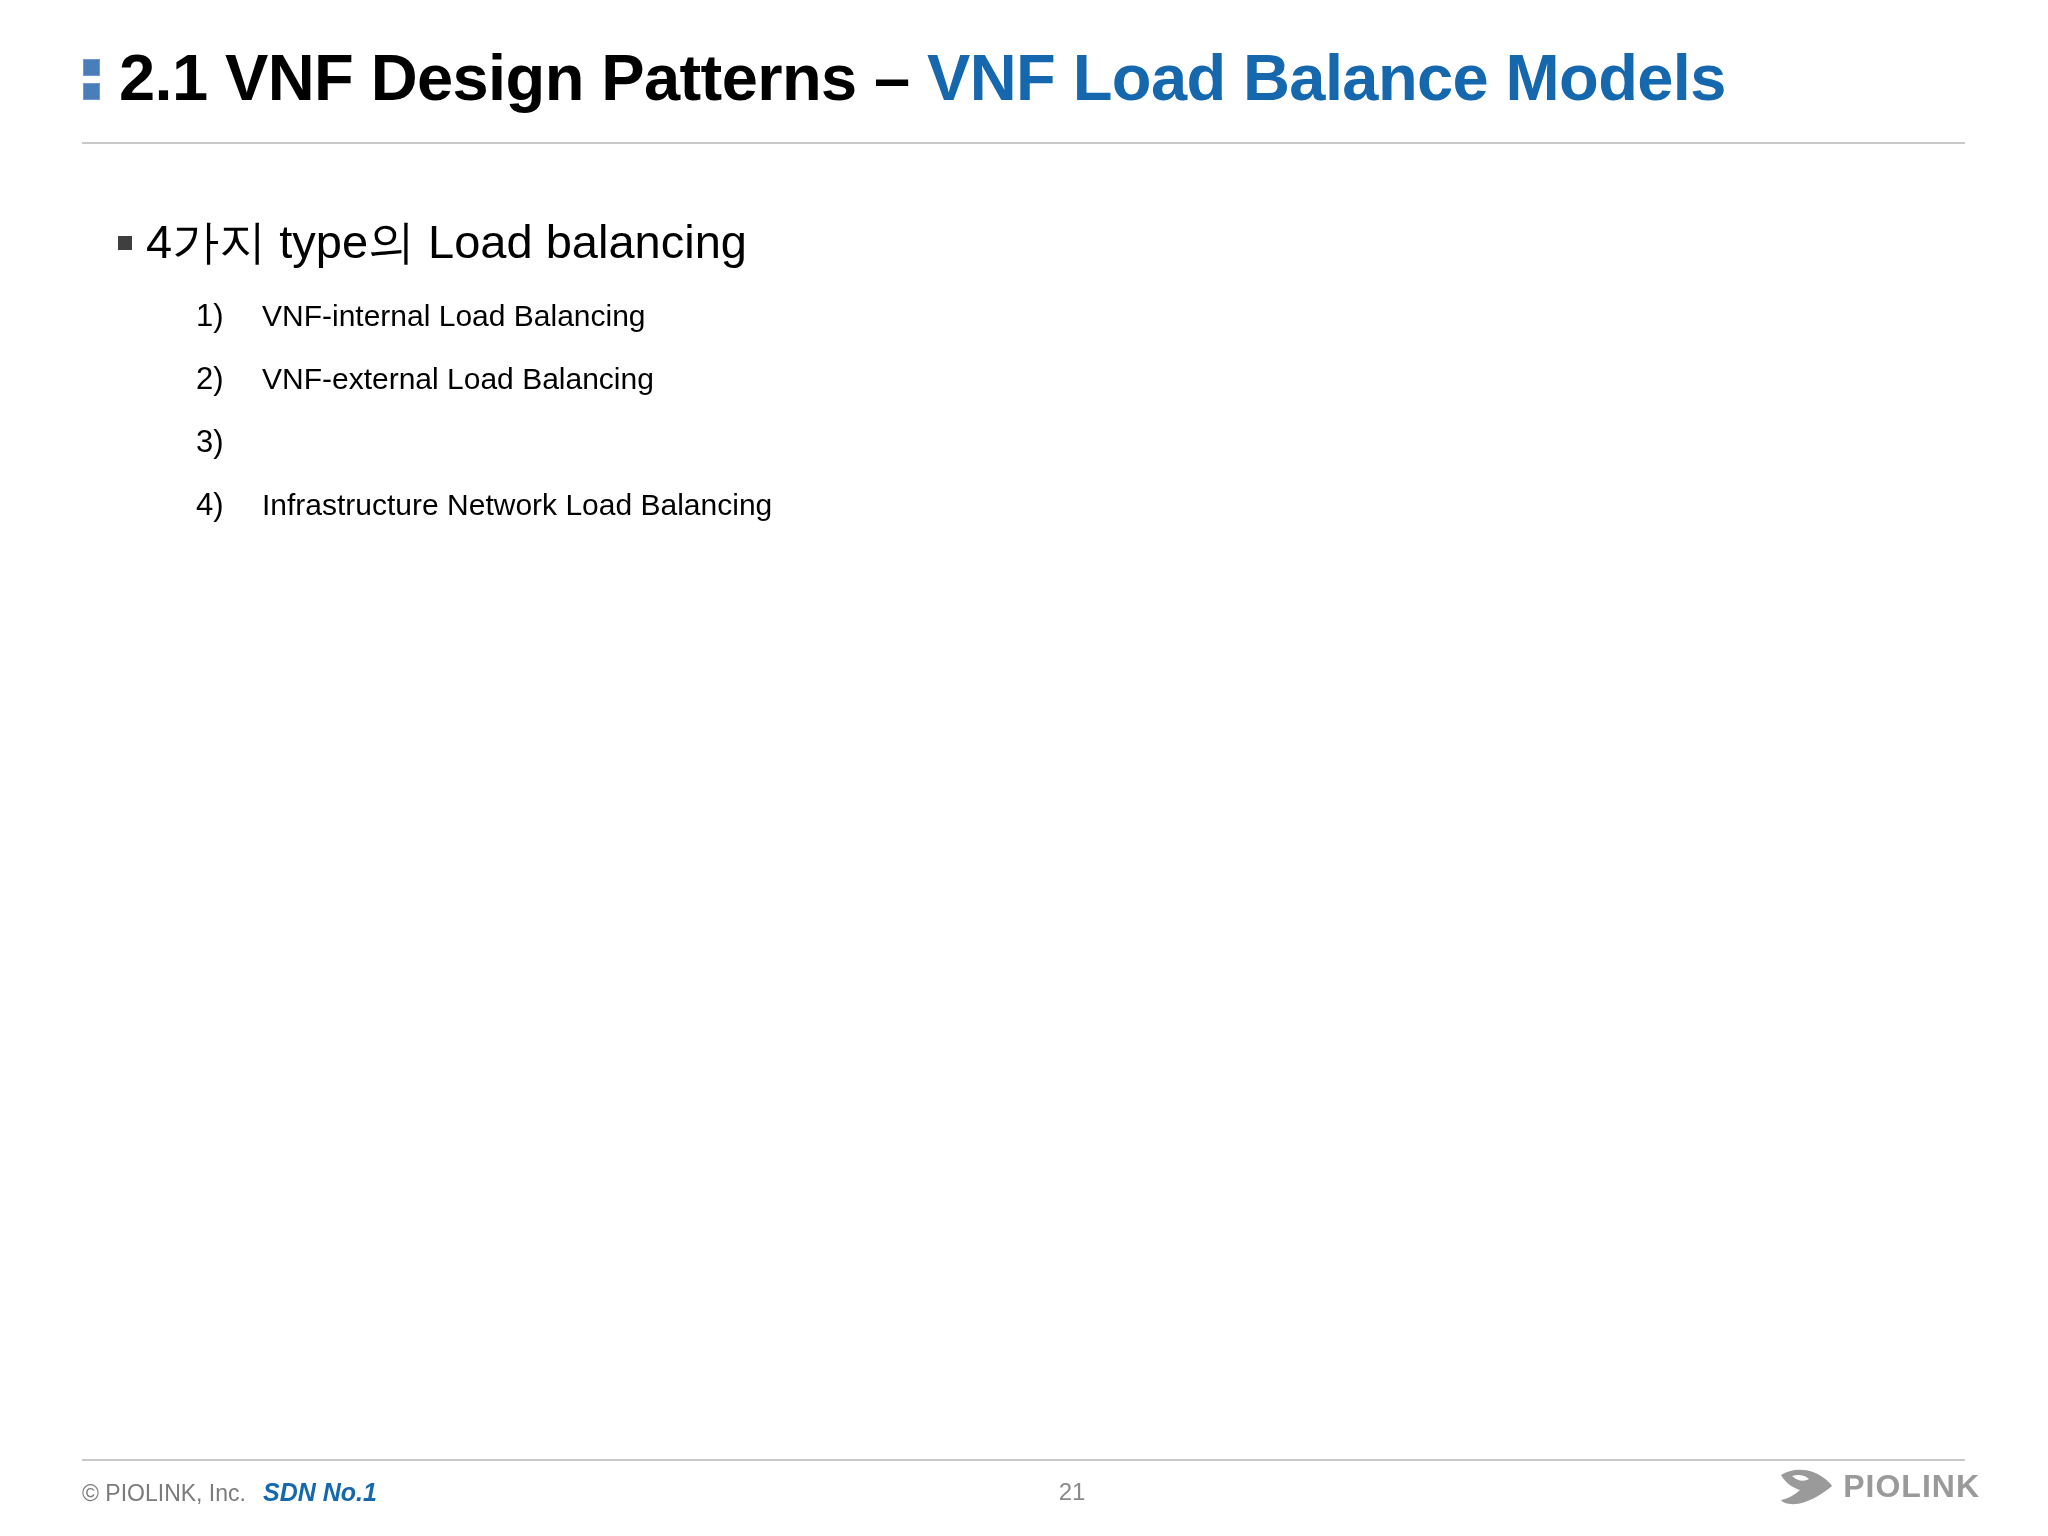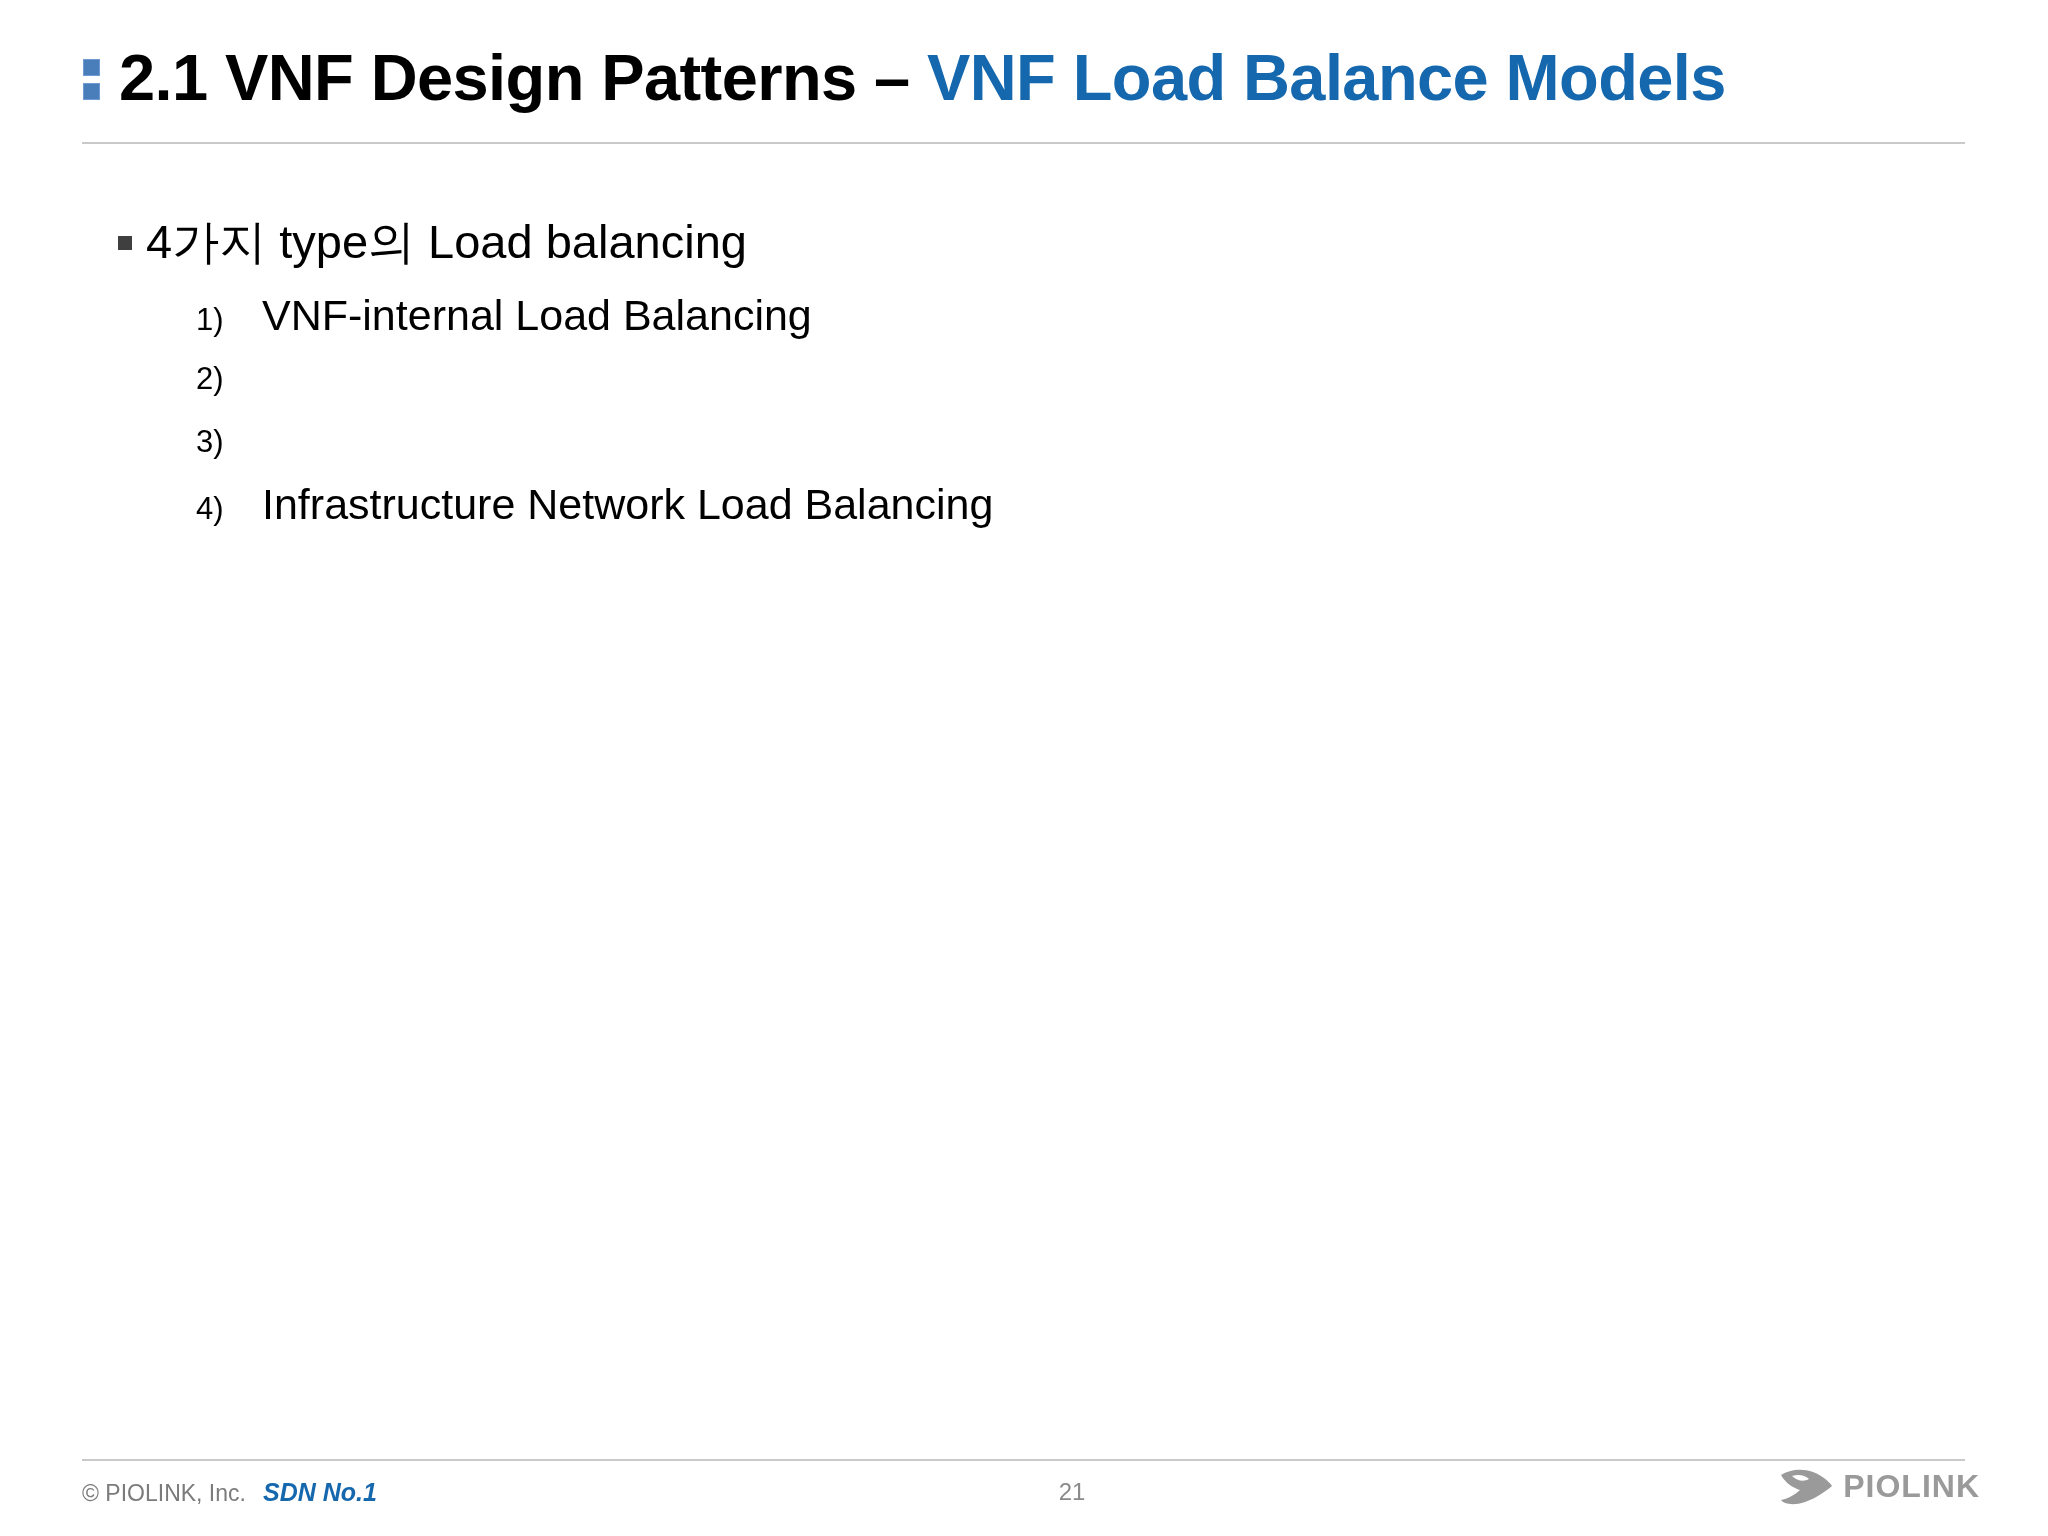--- a/index.html
+++ b/index.html
@@ -101,21 +101,21 @@
     height: 63px;
   }
   .num-item .num {
     font-size: 31px;
     width: 66px;
     flex: none;
     color: #000000;
     line-height: 63px;
   }
   .num-item .num-text {
-    font-size: 43px;
+    font-size: 30px;
     color: #000000;
     white-space: nowrap;
     line-height: 63px;
   }
 
   
   .footer-rule {
     position: absolute;
     left: 82px;
     top: 1459px;
@@ -190,20 +190,21 @@
     <div class="lvl1-text">4가지 type의 Load balancing</div>
   </div>
 
   <div class="num-list">
     <div class="num-item">
       <span class="num">1)</span>
       <span class="num-text">VNF-internal Load Balancing</span>
     </div>
     <div class="num-item">
       <span class="num">2)</span>
+      <span class="num-text">VNF-external Load Balancing</span>
     </div>
     <div class="num-item">
       <span class="num">3)</span>
     </div>
     <div class="num-item">
       <span class="num">4)</span>
       <span class="num-text">Infrastructure Network Load Balancing</span>
     </div>
   </div>
 

